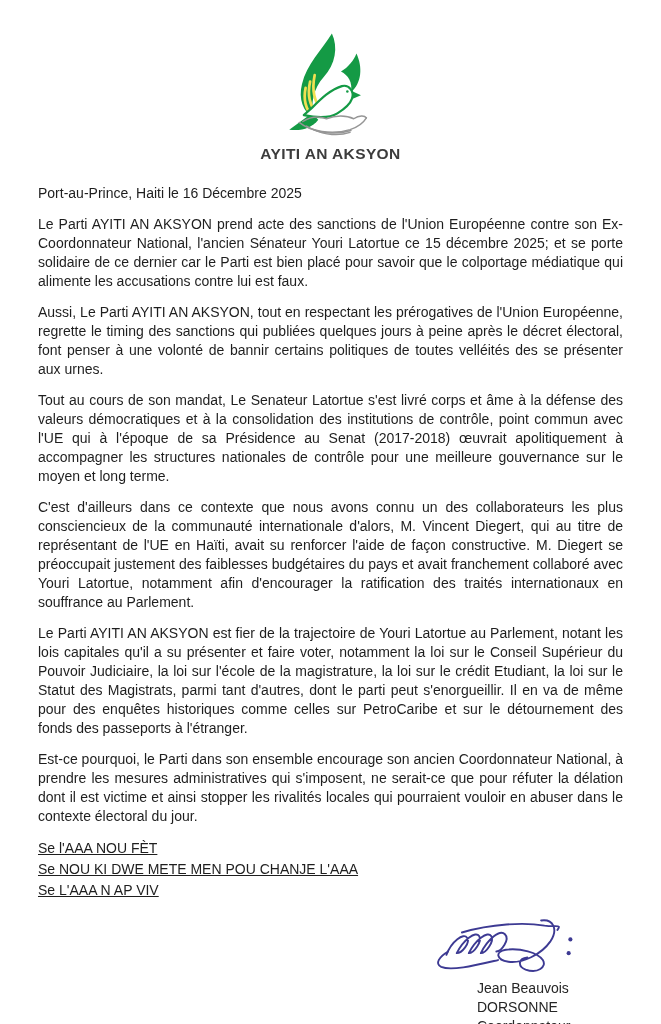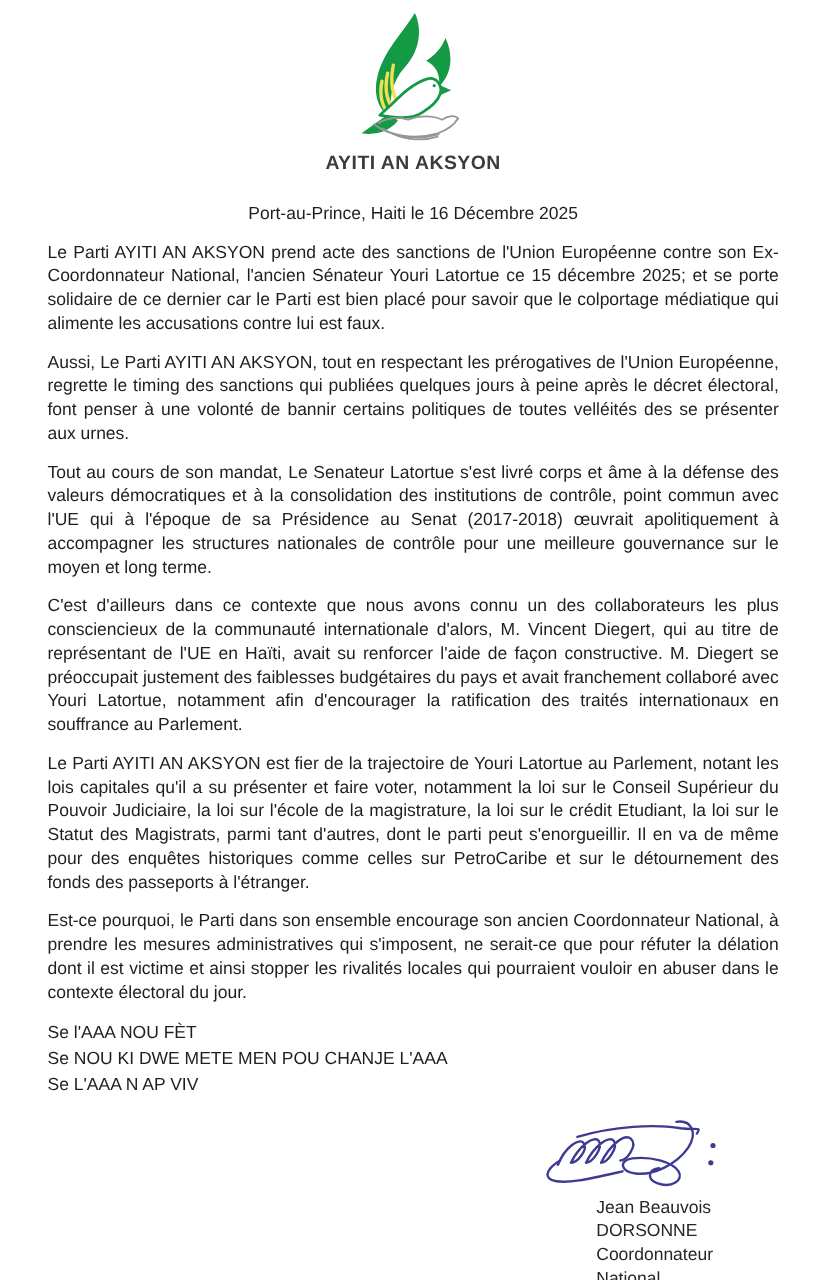--- a/index.html
+++ b/index.html
@@ -5,36 +5,36 @@
   html,body{margin:0;padding:0;background:#e8e8e8;}
   .page{
     position:relative;
     width:661px;height:1024px;
     background:#ffffff;
     font-family:"Liberation Sans","DejaVu Sans",sans-serif;
     color:#1e1e1e;
     overflow:hidden;
     margin:0 auto;
   }
-  .logo-wrap{padding-top:8px;text-align:center;}
+  .logo-wrap{padding-top:31px;text-align:center;}
   .logo-svg{width:118px;height:112px;display:block;margin:0 auto;}
   .logo-title{
     font-size:15.5px;font-weight:700;letter-spacing:.4px;
     color:#3c3c3c;margin-top:2px;
   }
   .content{
     padding:0 38px;
     margin-top:21px;
     font-size:14px;
     line-height:19px;
   }
-  .dateline{margin:0 0 12px 0;text-align:center;}
+  .dateline{margin:0 0 12px 0;}
   .para{margin:0 0 12px 0;text-align:justify;}
   .slogans{margin:0;}
-  .slogan-line{line-height:21px;}
+  .slogan-line{line-height:21px;text-decoration:underline;}
   .sig-block{
     width:190px;
     margin:16px 0 0 auto;
   }
   .sig-svg{width:200px;height:62px;display:block;margin-left:-16px;}
   .sig-name,.sig-title{font-size:14px;line-height:19px;color:#262626;margin-left:44px;}
 </style>
 </head>
 <body>
 

